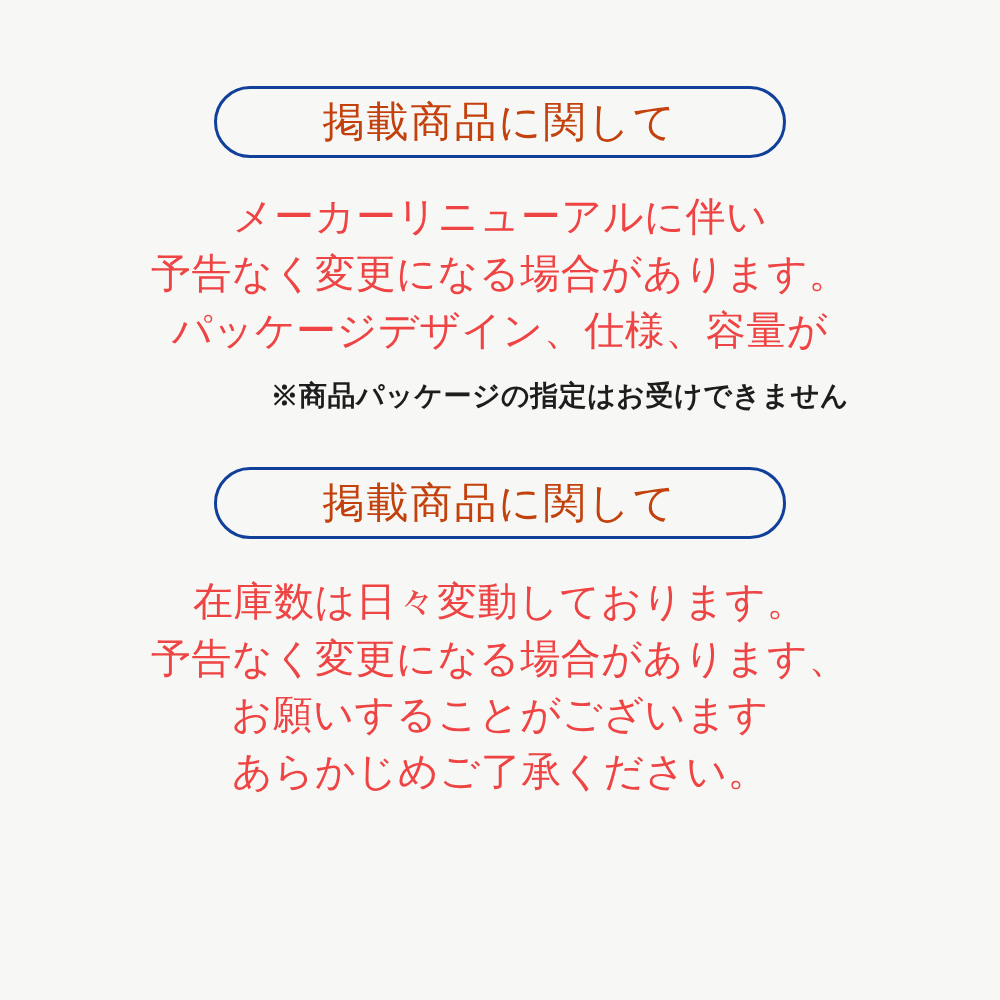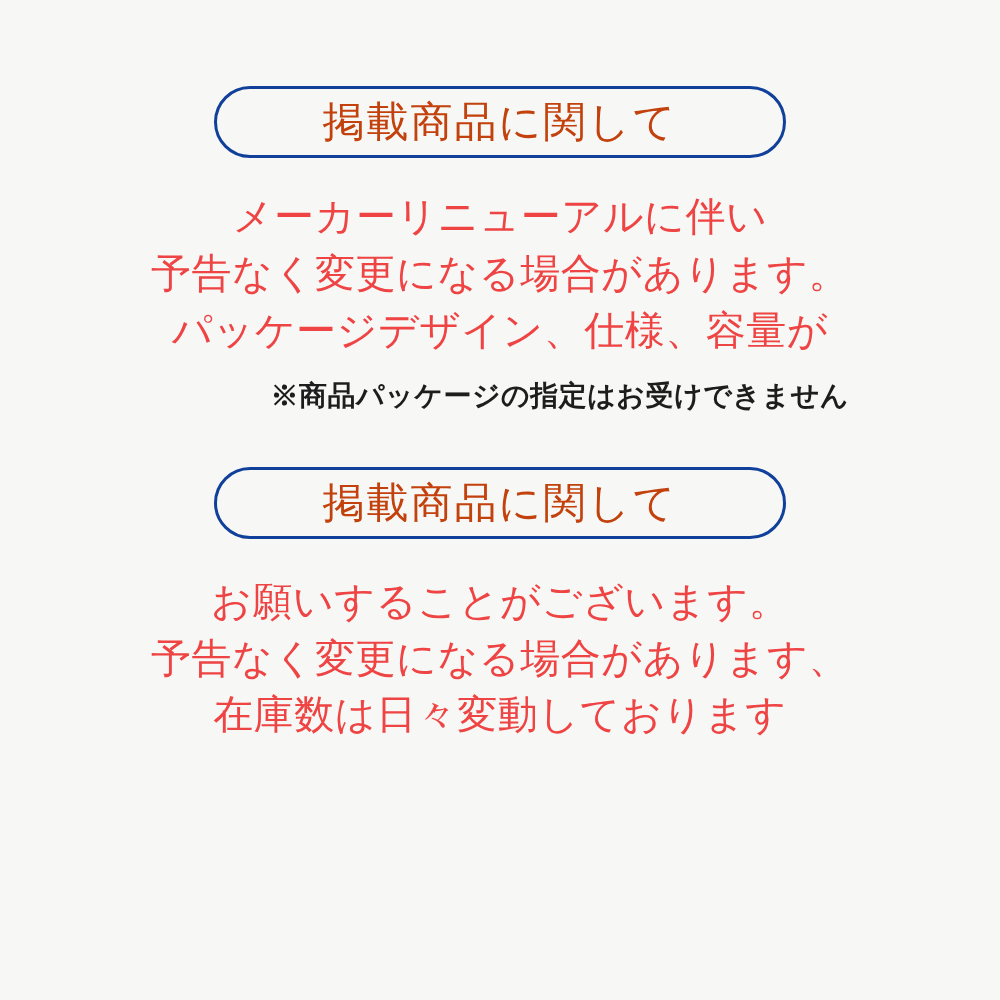--- a/index.html
+++ b/index.html
@@ -95,19 +95,20 @@
     </div>
   </div>
 
   <div class="gap-between"></div>
 
   <div class="section">
     <div class="pill">
       <span class="pill-label">掲載商品に関して</span>
     </div>
     <div class="body-block second">
-      <div class="body-line">お願いすることがございます。</div>
+      <div class="body-line">在庫数は日々変動しております。</div>
       <div class="body-line">予告なく変更になる場合があります、</div>
-      <div class="body-line">在庫数は日々変動しております</div>
+      <div class="body-line">お願いすることがございます</div>
+      <div class="body-line">あらかじめご了承ください。</div>
     </div>
   </div>
 
 </div>
 
 </body></html>

